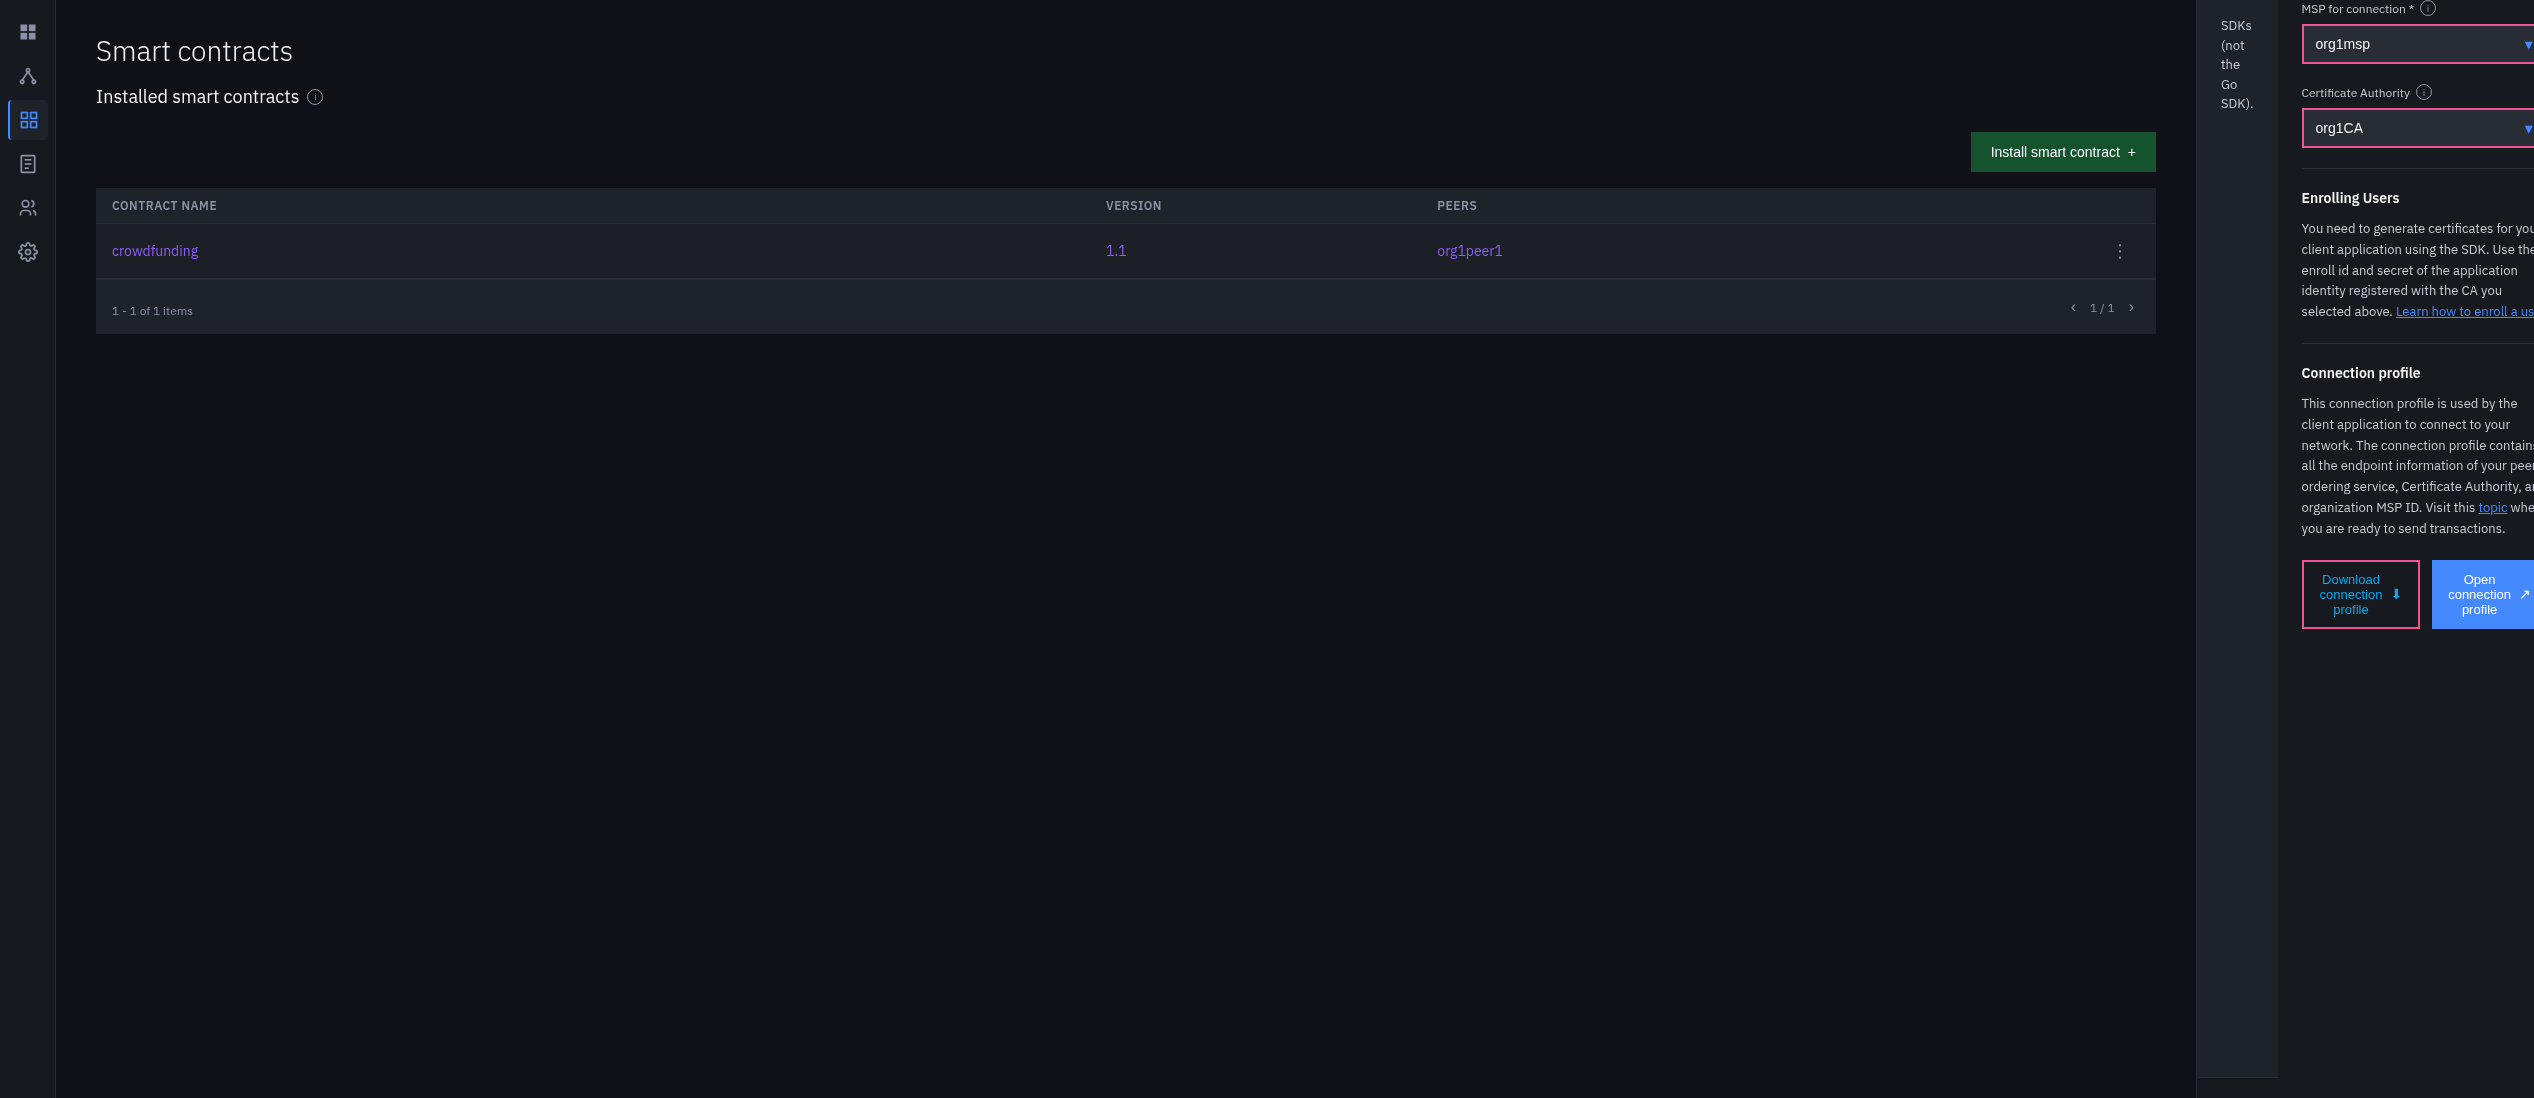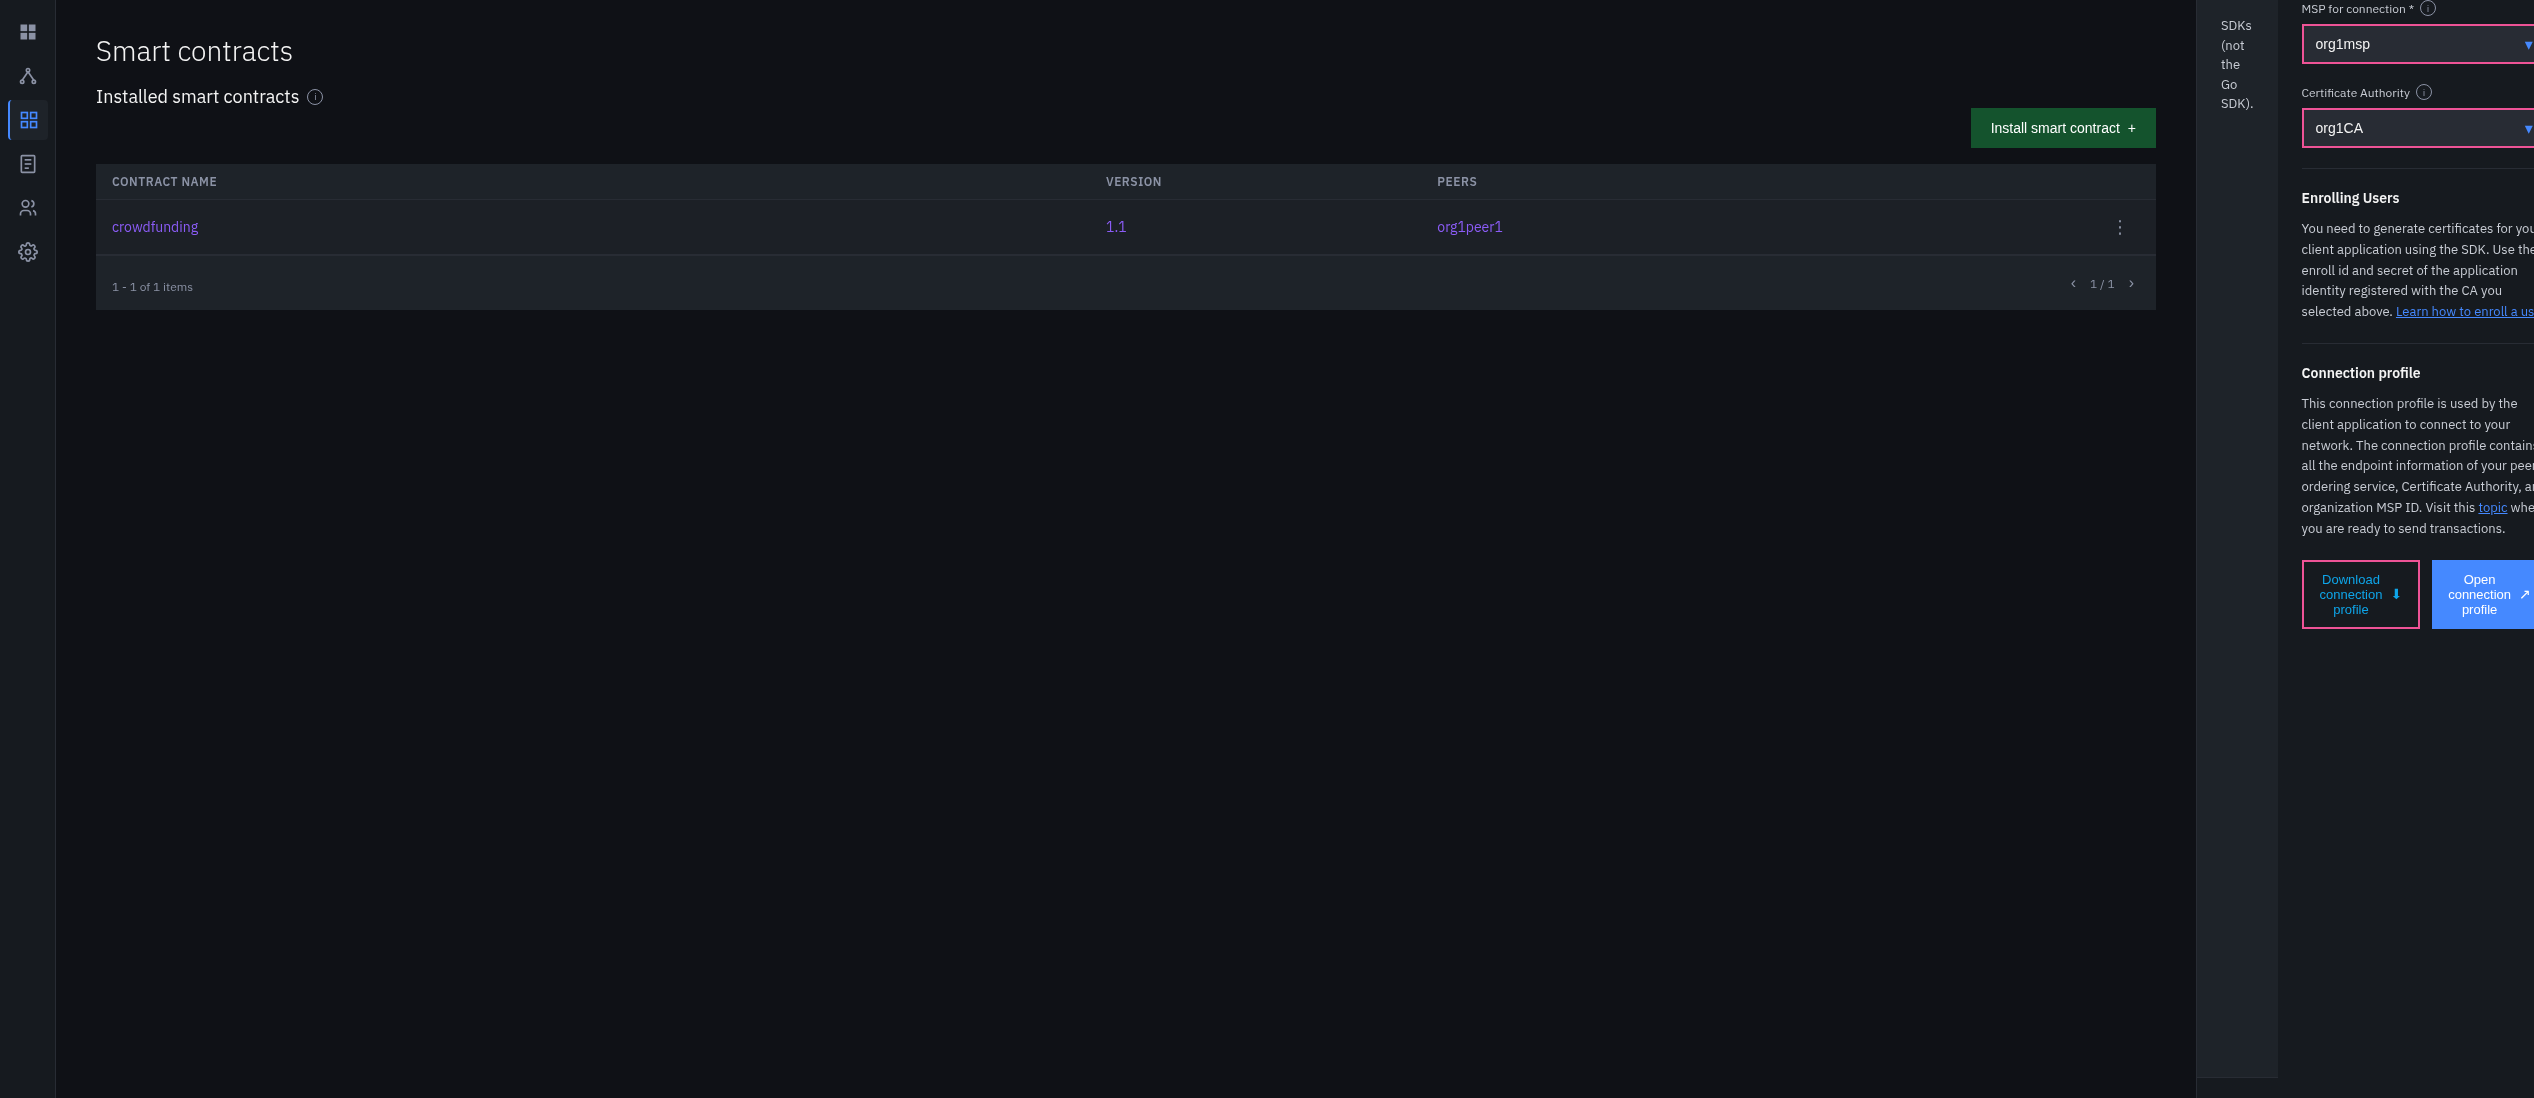--- a/index.html
+++ b/index.html
@@ -63,20 +63,21 @@
       margin-bottom: 16px;
     }
 
     .section-title {
       font-size: 18px;
       font-weight: 400;
       color: #f4f4f4;
       display: flex;
       align-items: center;
       gap: 8px;
+      margin-bottom: 24px;
     }
 
     .info-icon {
       width: 16px;
       height: 16px;
       border-radius: 50%;
       border: 1px solid #8b92a5;
       display: inline-flex;
       align-items: center;
       justify-content: center;

